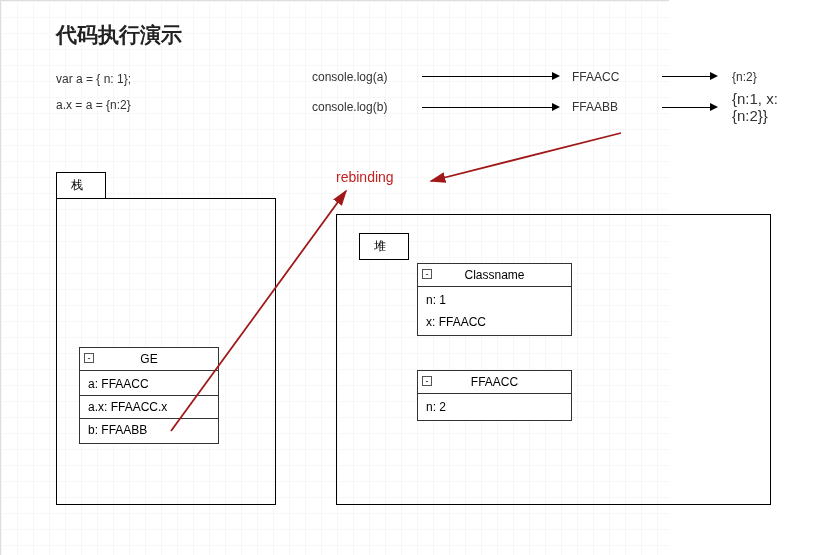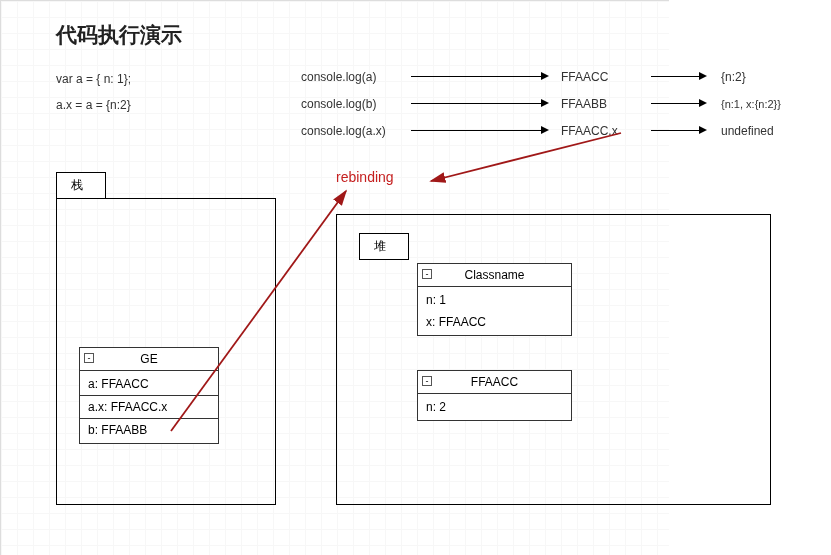--- a/index.html
+++ b/index.html
@@ -41,20 +41,21 @@
     left: 300px;
     width: 500px;
     font-size: 12px;
     color: #333;
   }
   .log-row {
     display: grid;
     grid-template-columns: 110px 150px 90px 70px 80px;
     align-items: center;
     height: 27px;
+    margin-left: 11px;
   }
   .arrow {
     position: relative;
     height: 1px;
     background: #000;
     margin-right: 18px;
   }
   .arrow::after {
     content: "";
     position: absolute;
@@ -173,28 +174,21 @@
       <span class="arrow long"></span>
       <span>FFAACC</span>
       <span class="arrow short"></span>
       <span>{n:2}</span>
     </div>
     <div class="log-row">
       <span>console.log(b)</span>
       <span class="arrow long"></span>
       <span>FFAABB</span>
       <span class="arrow short"></span>
-      <span style="font-size:11px;">{n:1, x:{n:2}}</span>
-    </div>
-    <div class="log-row">
-      <span>console.log(a.x)</span>
-      <span class="arrow long"></span>
-      <span>FFAACC.x</span>
-      <span class="arrow short"></span>
-      <span>undefined</span>
+      <span style="font-size:15px;">{n:1, x:{n:2}}</span>
     </div>
   </div>
 
   <div class="rebinding">rebinding</div>
 
   <div class="stack-box">
     <div class="box-tab">栈</div>
 
     <div class="uml ge">
       <div class="uml-head">

